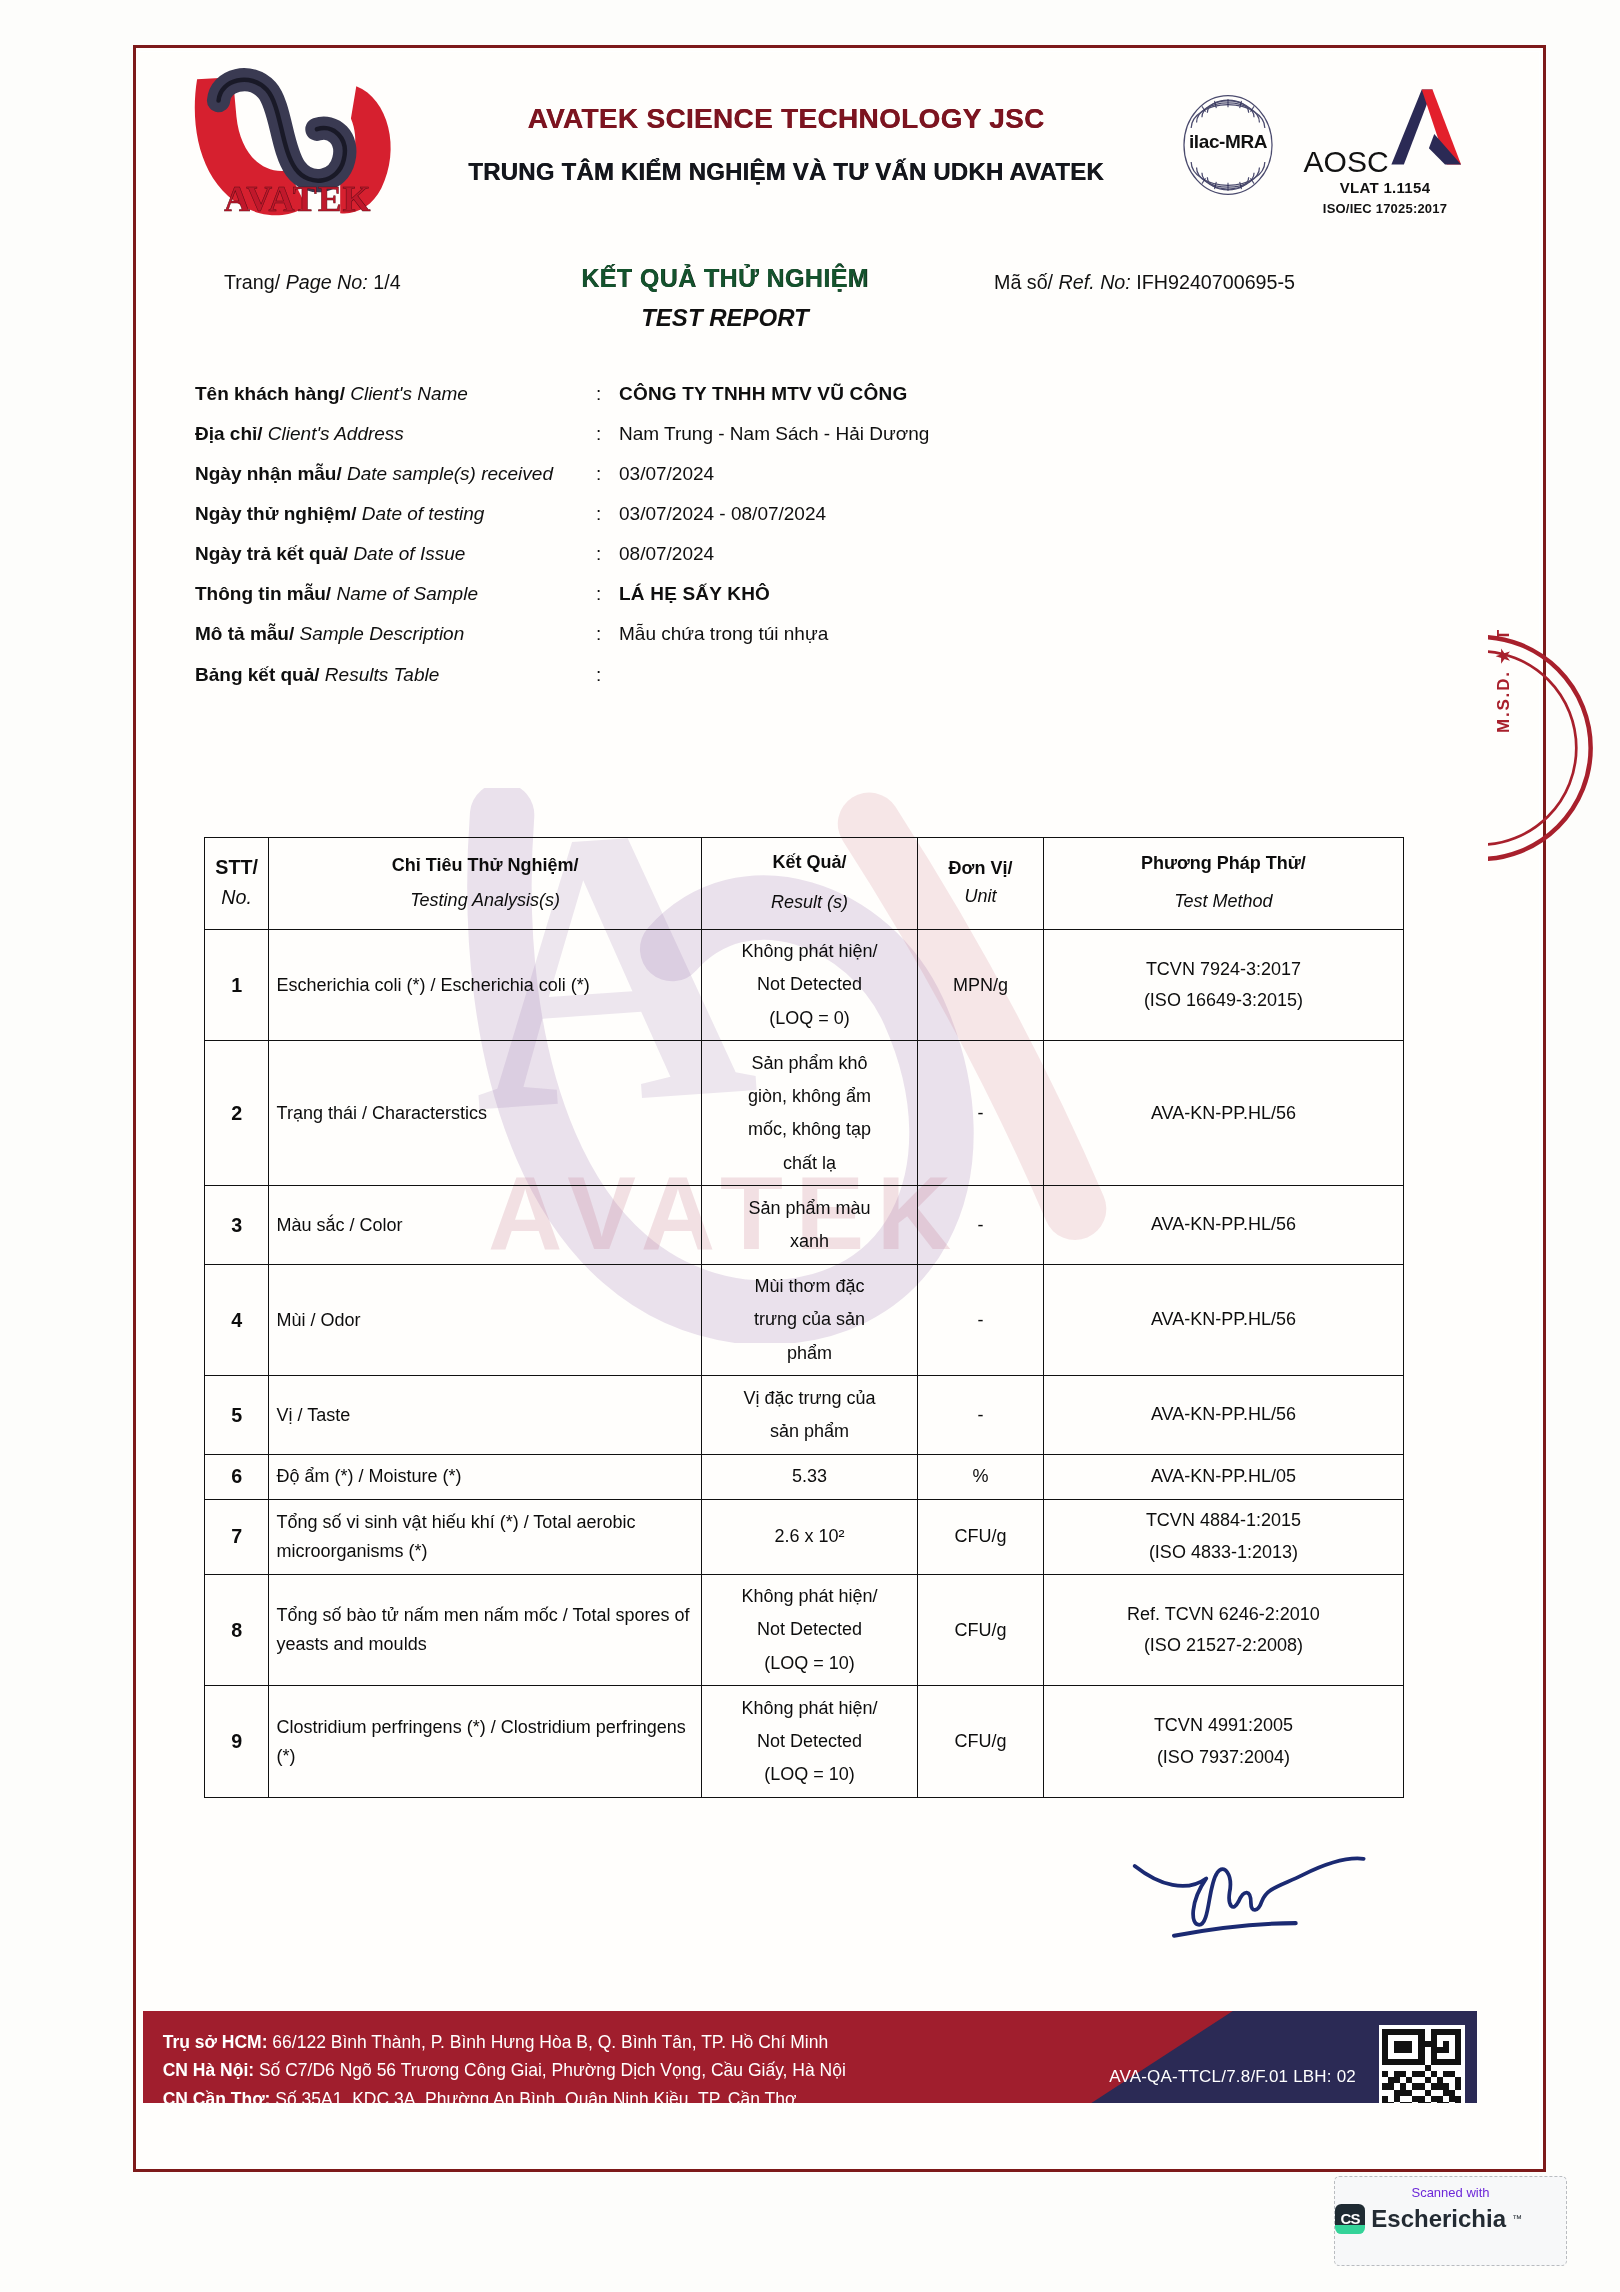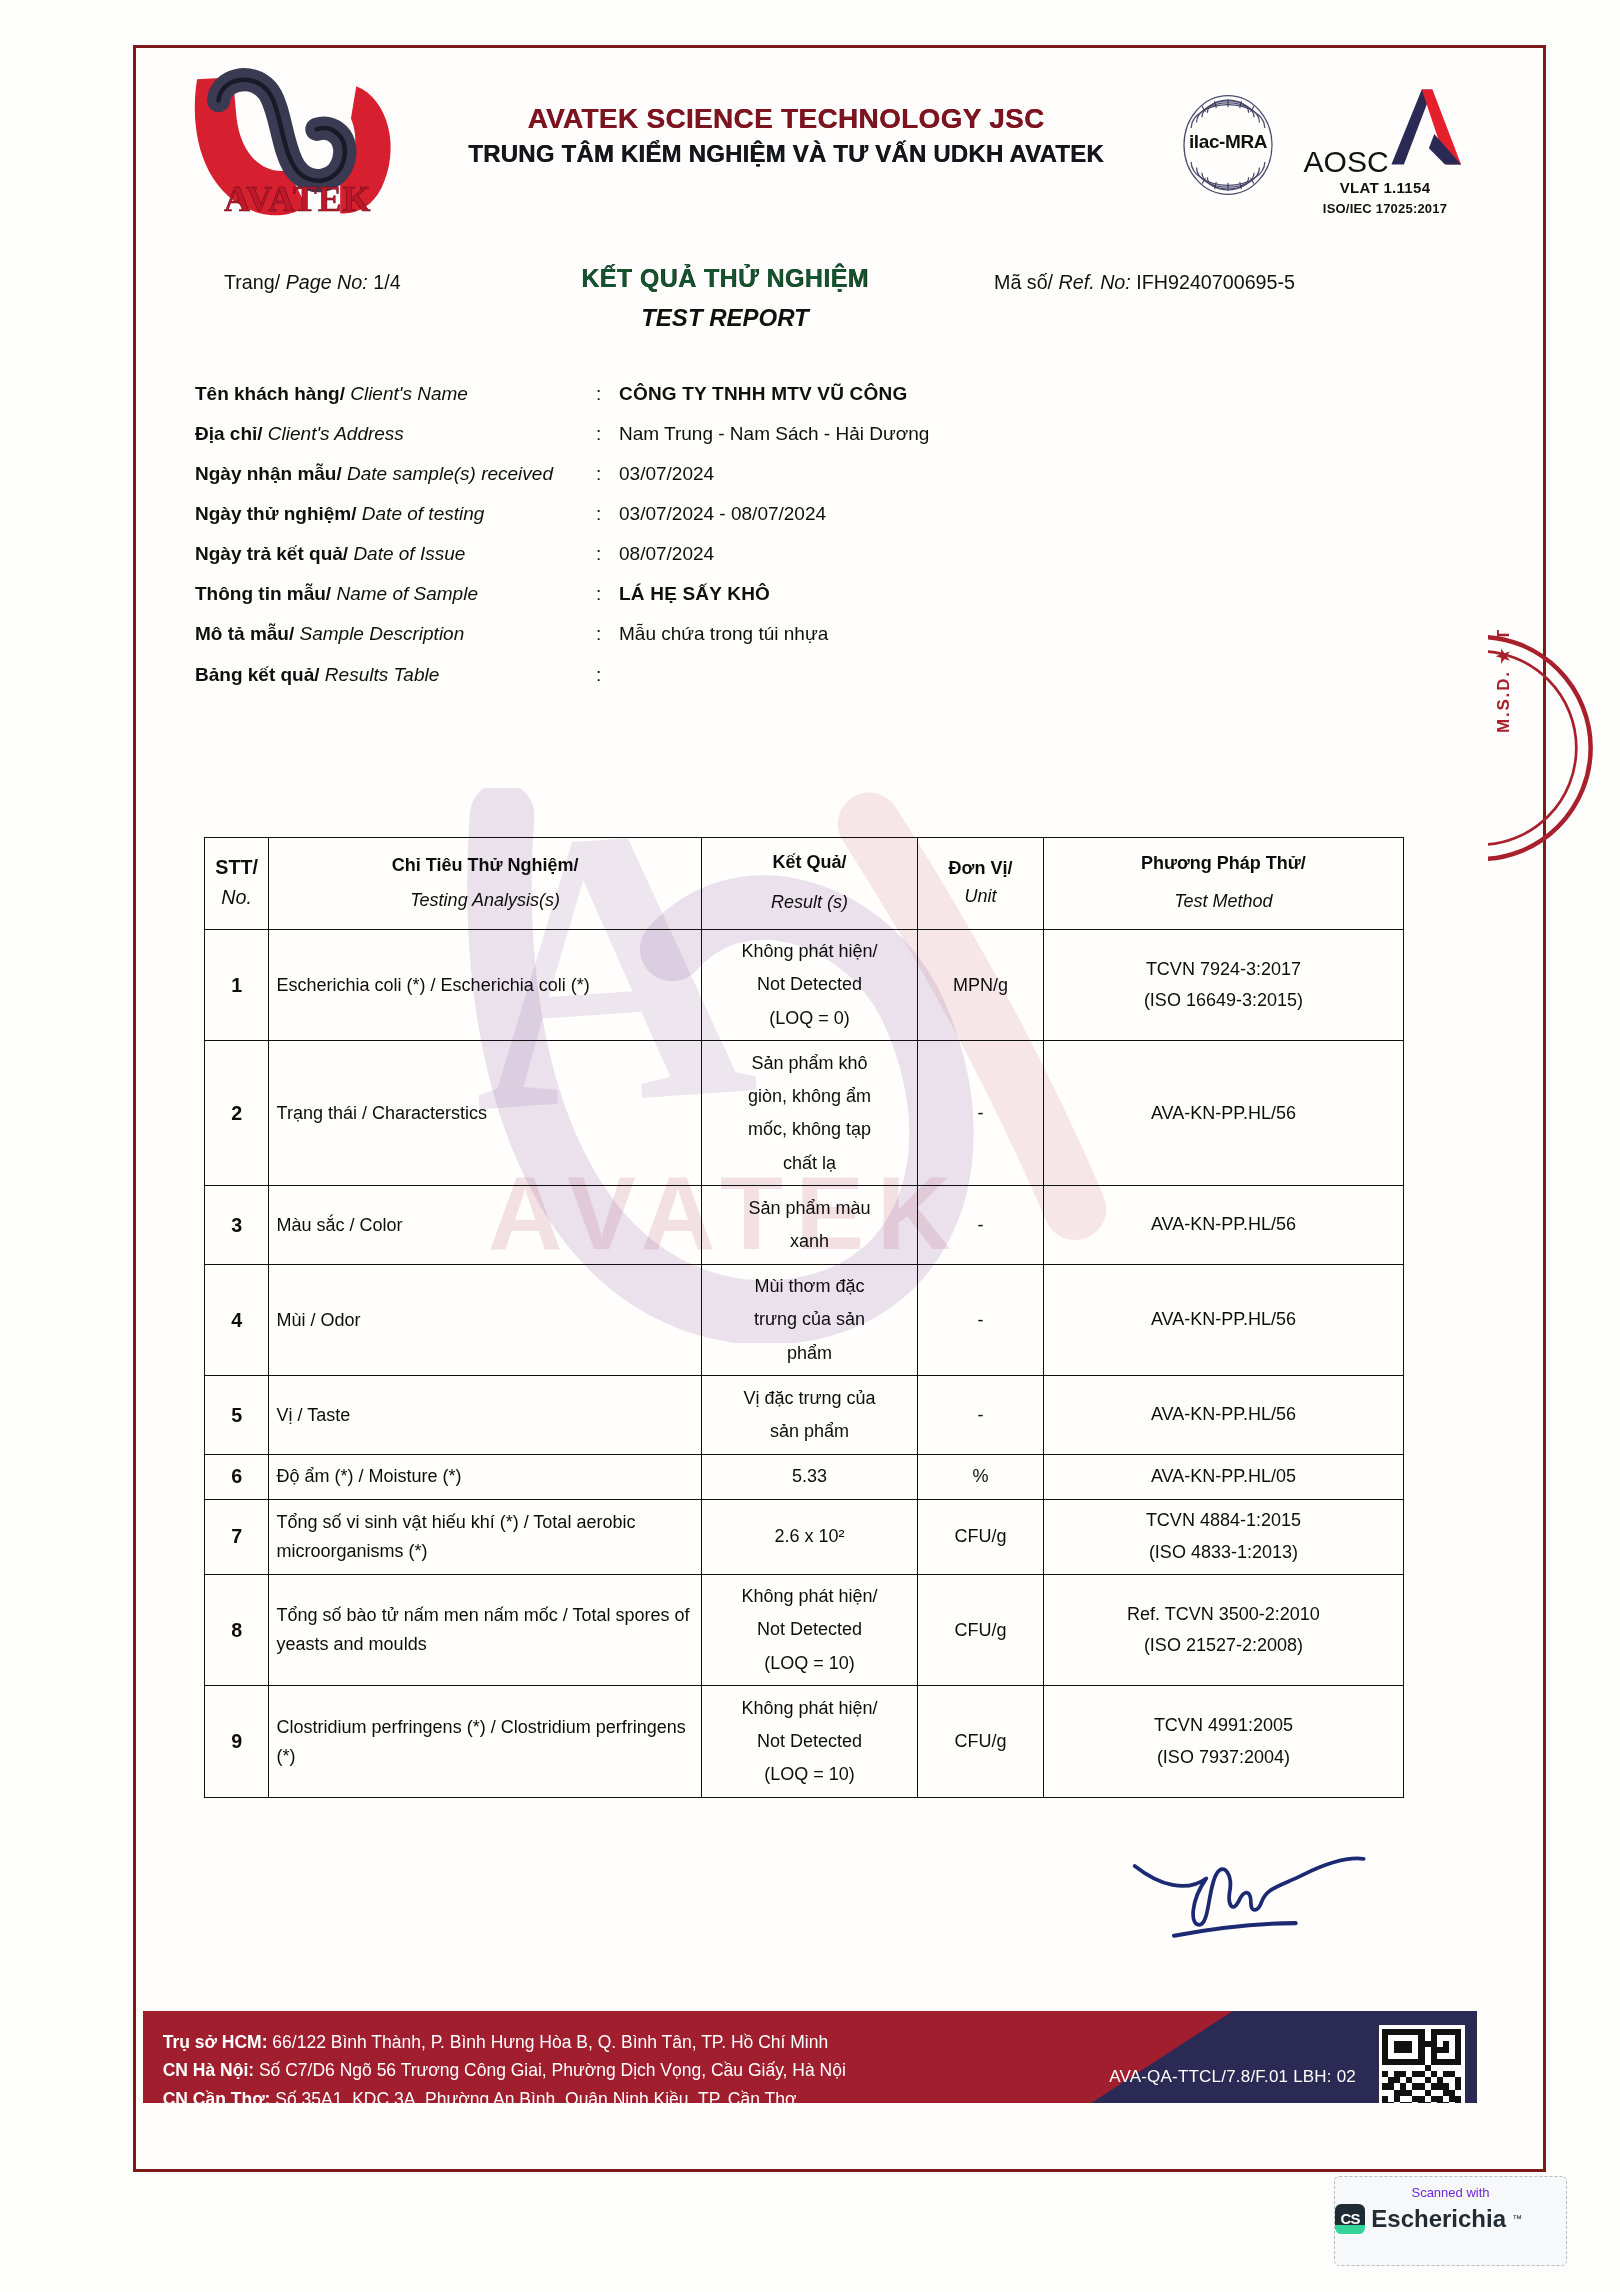--- a/index.html
+++ b/index.html
@@ -48,21 +48,21 @@
   #title-block{
     position:absolute; left:296px; top:49px; width:708px;
     text-align:center;
   }
   #co-name-en{
     font-size:28px; font-weight:bold; letter-spacing:0.3px;
     color:#7c1420;
     text-shadow:0.4px 0 0 #7c1420;
   }
   #co-name-vi{
-    margin-top:5px;
+    margin-top:23px;
     font-size:24px; font-weight:bold; letter-spacing:0.2px;
     color:#14161c;
     text-shadow:0.4px 0 0 #14161c;
   }
 
   
   #ilac{
     position:absolute; left:1039px; top:38px; width:106px; height:106px;
   }
   #ilac .lbl{
@@ -499,21 +499,21 @@
         <tr>
           <td class="c-no">8</td>
           <td class="c-name">Tổng số bào tử nấm men nấm mốc / Total spores of yeasts and moulds</td>
           <td class="c-res">
             <div>Không phát hiện/</div>
             <div>Not Detected</div>
             <div>(LOQ = 10)</div>
           </td>
           <td class="c-unit">CFU/g</td>
           <td class="c-meth">
-            <div>Ref. TCVN 3500-2:2010</div>
+            <div>Ref. TCVN 6246-2:2010</div>
             <div>(ISO 21527-2:2008)</div>
           </td>
         </tr>
         <tr>
           <td class="c-no">9</td>
           <td class="c-name">Clostridium perfringens (*) / Clostridium perfringens (*)</td>
           <td class="c-res">
             <div>Không phát hiện/</div>
             <div>Not Detected</div>
             <div>(LOQ = 10)</div>

